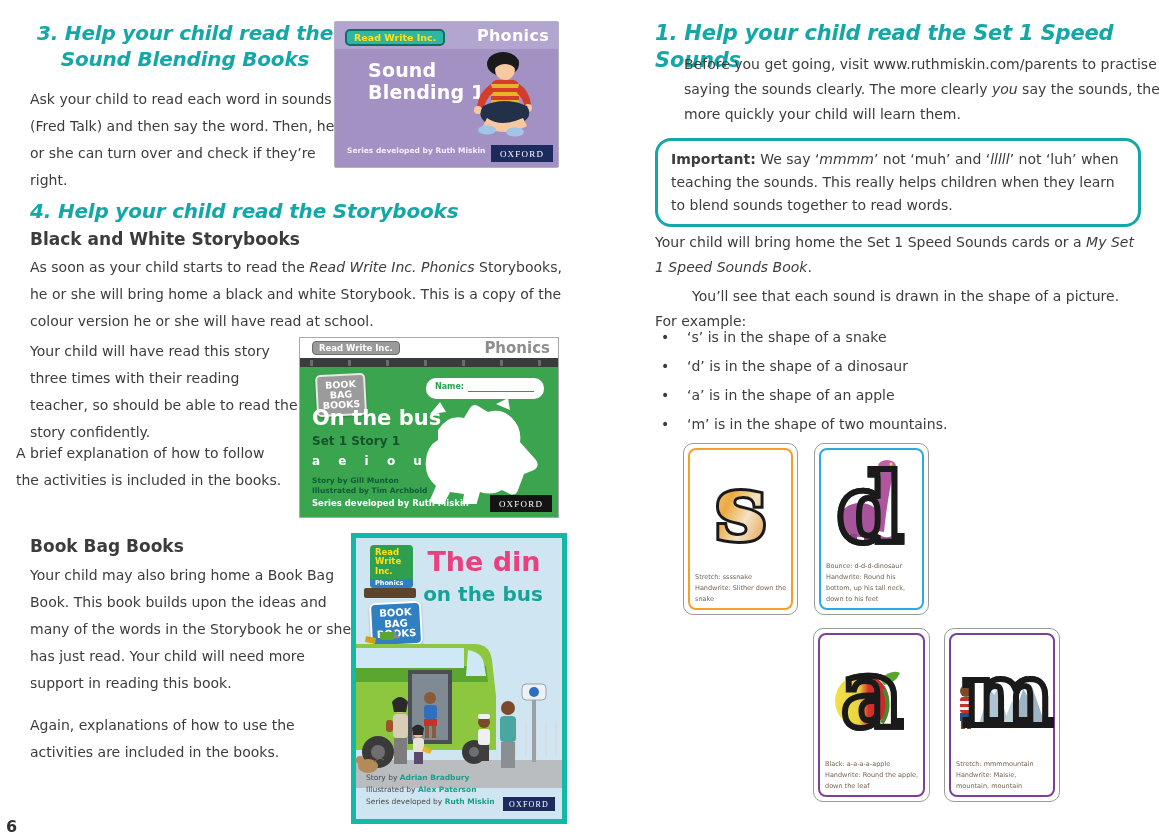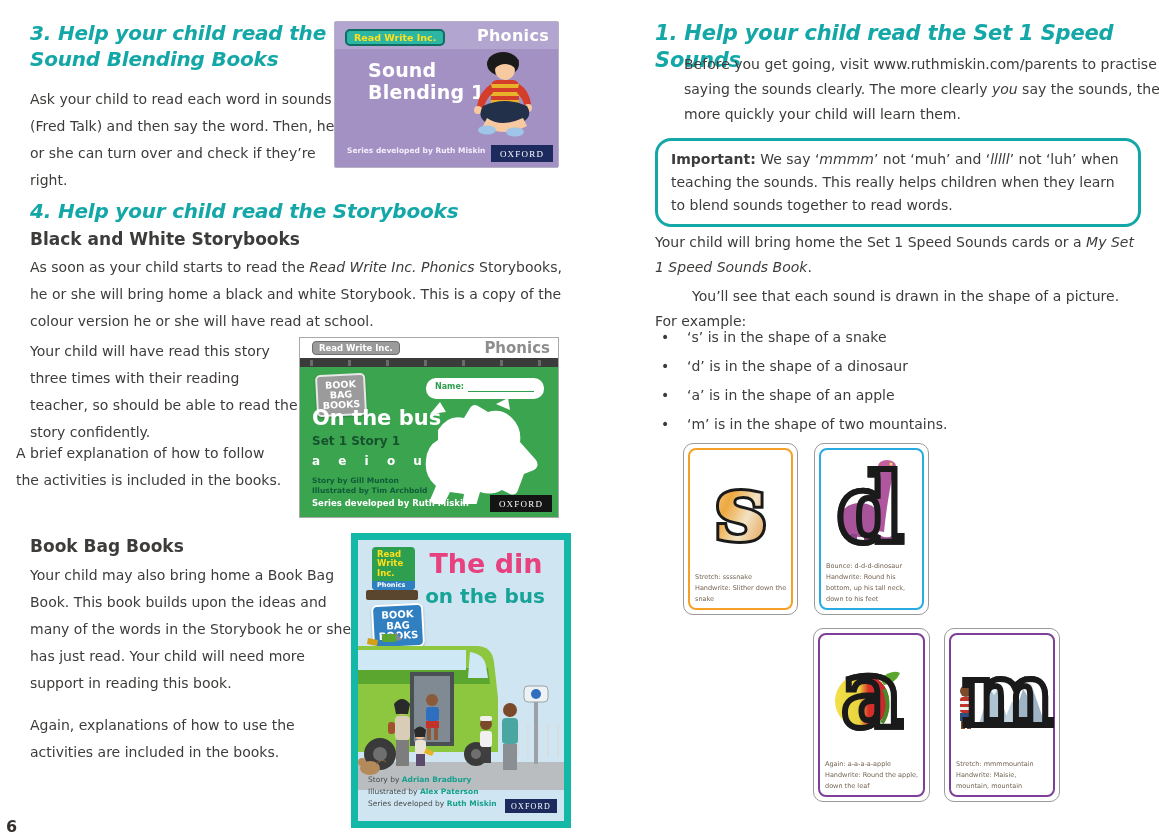--- a/index.html
+++ b/index.html
@@ -41,21 +41,21 @@
   .cover-bus .name-label { position:absolute; left:9px; top:4px; color:#2e9e4f; font-weight:bold; font-size:8px; }
   .cover-bus .name-line { position:absolute; left:42px; right:10px; top:13px; border-bottom:1.5px solid #2e9e4f; }
   .cover-bus .title { position:absolute; left:12px; top:68px; color:#fff; font-weight:bold; font-size:21px; }
   .cover-bus .setstory { position:absolute; left:12px; top:96px; color:#17512d; font-weight:bold; font-size:12px; }
   .cover-bus .sounds { position:absolute; left:12px; top:116px; color:#fff; font-weight:bold; font-size:12px; letter-spacing:7px; }
   .cover-bus .credit { position:absolute; left:12px; color:#0f5c38; font-weight:bold; font-size:7.5px; line-height:1.35; }
   .cover-bus .series { position:absolute; left:12px; color:#fff; font-weight:bold; font-size:8.5px; }
   .oxford-black { position:absolute; background:#141414; color:#fff; font-family:"Liberation Serif", serif; font-size:9px; letter-spacing:1.2px; display:flex; align-items:center; justify-content:center; }
 
   
-  .cover-din { background:#cfe6f2; border:7px solid #14b8a6; overflow:hidden; }
+  .cover-din { background:#cfe6f2; border:5px solid #14b8a6; overflow:hidden; }
   .din-logo { position:absolute; left:14px; top:7px; width:38px; background:#2e9e4f; border-radius:4px; color:#ffe01b; font-weight:bold; font-size:8.5px; line-height:1.1; padding:3px 0 0 5px; height:40px; }
   .din-logo .phon { position:absolute; left:0; right:0; bottom:0; background:#2f7fc1; color:#fff; font-size:6.5px; padding:1px 0 1px 5px; border-radius:0 0 4px 4px; }
   .din-rail { position:absolute; left:8px; top:50px; width:52px; height:10px; background:#5a452f; border-radius:2px; }
   .bbb-badge-blue { position:absolute; background:#2f7fc1; border:2px solid #fff; border-radius:6px; color:#fff; font-weight:bold; text-align:center; line-height:1.05; transform:rotate(-3deg); box-shadow:0 1px 2px rgba(0,0,0,0.3); }
   .din-title1 { position:absolute; left:58px; top:8px; width:140px; text-align:center; color:#e8417f; font-weight:bold; font-size:27px; }
   .din-title2 { position:absolute; left:52px; top:44px; width:150px; text-align:center; color:#17a398; font-weight:bold; font-size:20px; }
   .din-credit { position:absolute; left:10px; color:#4a4a4a; font-size:7.5px; line-height:1.5; }
   .din-credit .nm { color:#16a08c; font-weight:bold; }
 
   
@@ -63,21 +63,21 @@
   .scard-inner { position:absolute; inset:4px; border:2px solid var(--c); border-radius:8px; }
   .scard svg.letter { position:absolute; top:10px; left:50%; transform:translateX(-50%); }
   .scard .cap { position:absolute; left:11px; right:8px; bottom:9px; color:#746453; font-size:6.5px; line-height:1.7; }
   .pageno { position:absolute; left:6px; bottom:-4px; color:#33302e; font-weight:bold; font-size:16px; }
 </style>
 </head>
 <body>
 
 <div class="page">
 
-  <div class="abs h-teal" style="left:30px; top:20px; width:310px;">3. Help your child read the Sound Blending Books</div>
+  <div class="abs h-teal" style="left:30px; top:20px; width:310px;text-align:center;">3. Help your child read the Sound Blending Books</div>
 
   <div class="abs body-txt" style="left:30px; top:86px; width:305px;">Ask your child to read each word in sounds (Fred Talk) and then say the word. Then, he or she can turn over and check if they’re right.</div>
 
   <div class="abs cover-sb" style="left:334px; top:21px; width:223px; height:145px;">
     <div class="band"></div>
     <div class="rwi-pill" style="left:10px; top:7px;">Read Write Inc.</div>
     <div class="phonics">Phonics</div>
     <div class="title">Sound Blending 1</div>
     <svg class="abs" style="right:10px; top:26px;" width="95" height="102" viewBox="0 0 95 102">
       <ellipse cx="50" cy="16" rx="16" ry="12" fill="#1a1a1a"></ellipse>
@@ -329,21 +329,21 @@
             <stop offset="1" stop-color="#c1272d"></stop>
         </linearGradient>
       </defs>
       <text x="50" y="88" text-anchor="middle" font-family="DejaVu Serif, serif" font-weight="bold" font-size="96" fill="#ffffff" stroke="#1a1a1a" stroke-width="6" paint-order="stroke">a</text>
       <circle cx="40" cy="62" r="27" fill="url(#ag)"></circle>
       <path d="M58,40 q12,-10 20,-6 q-4,10 -16,12 Z" fill="#5aa62e"></path>
       <path d="M62,50 q8,18 -2,34" stroke="#4a8a26" stroke-width="4" fill="none"></path>
       <text x="50" y="88" text-anchor="middle" font-family="DejaVu Serif, serif" font-weight="bold" font-size="96" fill="none" stroke="#1a1a1a" stroke-width="6">a</text>
     </svg>
     <div class="cap">
-      <div>Again: a-a-a-a-apple</div>
+      <div>Black: a-a-a-a-apple</div>
       <div>Handwrite: Round the apple, down the leaf</div>
     </div>
   </div>
 
   <div class="scard" style="left:944px; top:628px; width:114px; height:172px; --c:#7d3f98;">
     <div class="scard-inner"></div>
     <svg class="letter" width="104" height="104" viewBox="0 0 104 104">
       <text x="58" y="86" text-anchor="middle" font-family="DejaVu Serif, serif" font-weight="bold" font-size="86" fill="#ffffff" stroke="#1a1a1a" stroke-width="6" paint-order="stroke">m</text>
       <g>
         <path d="M28,88 L44,38 L60,88 Z" fill="#aec4d2"></path>

